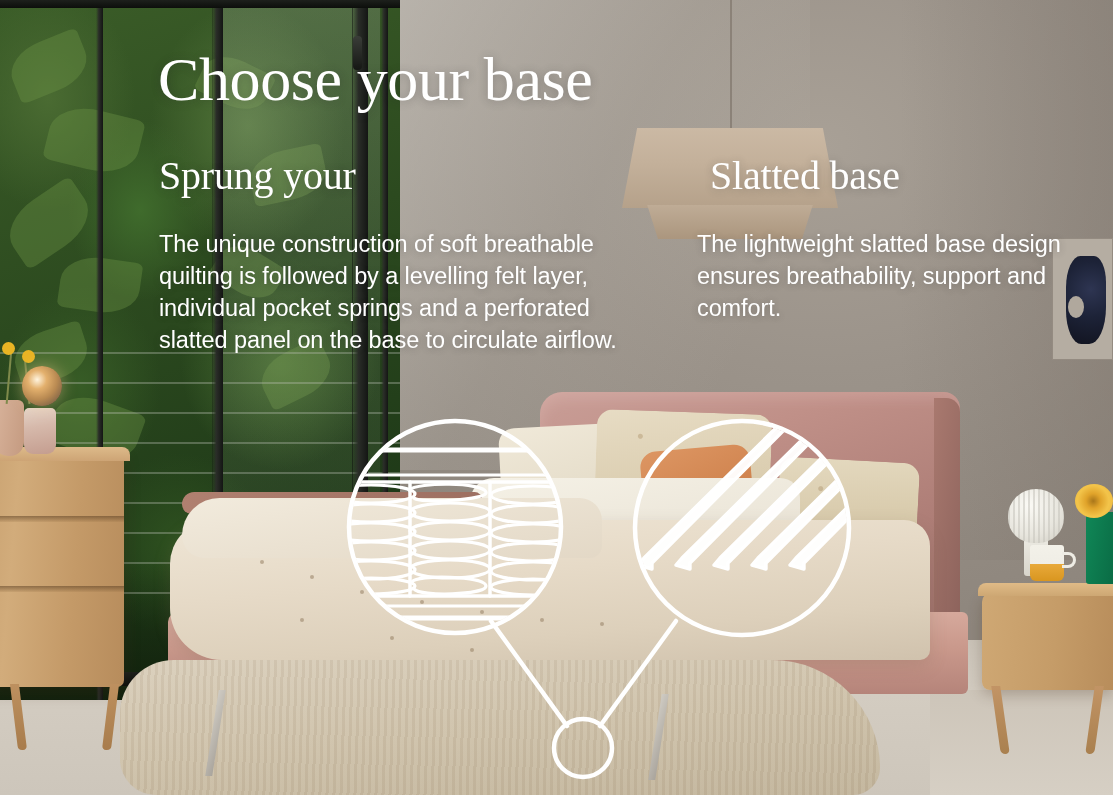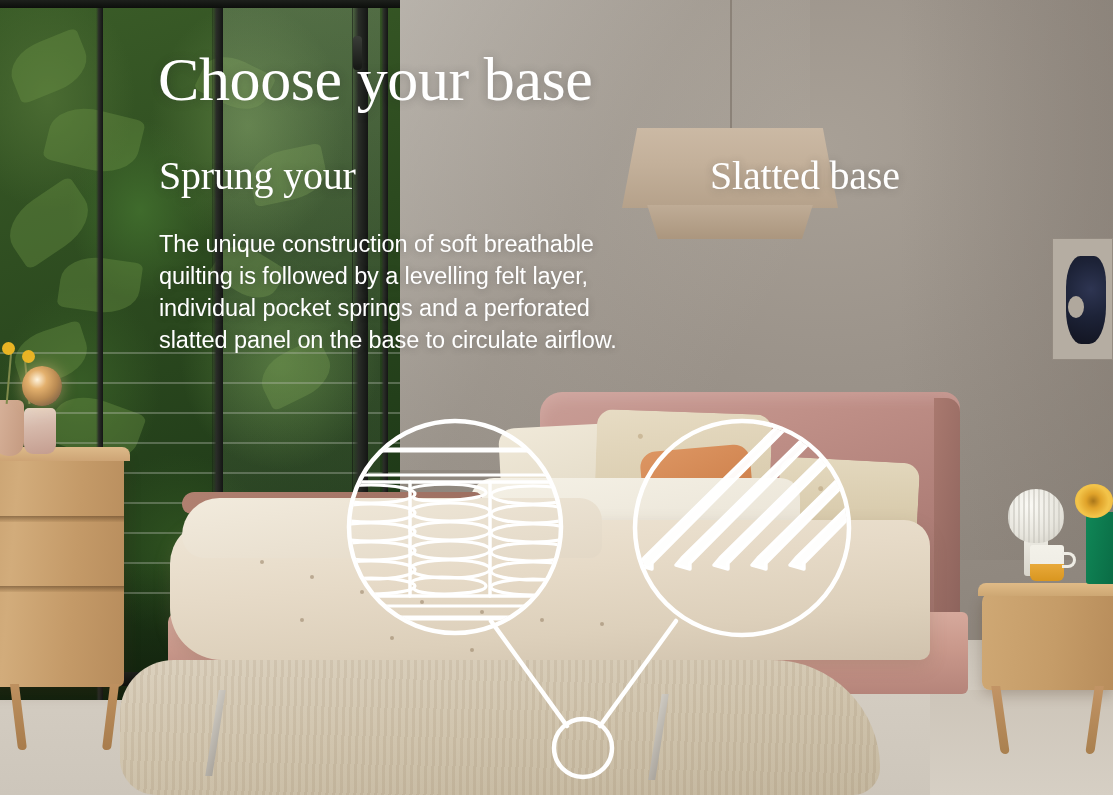--- a/index.html
+++ b/index.html
@@ -509,14 +509,15 @@
     </g>
     <circle cx="742" cy="528" r="107" fill="none" stroke="#ffffff" stroke-width="4.5"></circle>
   </svg>
 
   <h1 class="txt main-title">Choose your base</h1>
 
   <h2 class="txt sub-title sub-left">Sprung your</h2>
   <p class="txt body-copy body-left">The unique construction of soft breathable quilting is followed by a levelling felt layer, individual pocket springs and a perforated slatted panel on the base to circulate airflow.</p>
 
   <h2 class="txt sub-title sub-right">Slatted base</h2>
+  <p class="txt body-copy body-right">The lightweight slatted base design ensures breathability, support and comfort.</p>
 
 </div>
 
 </body></html>

